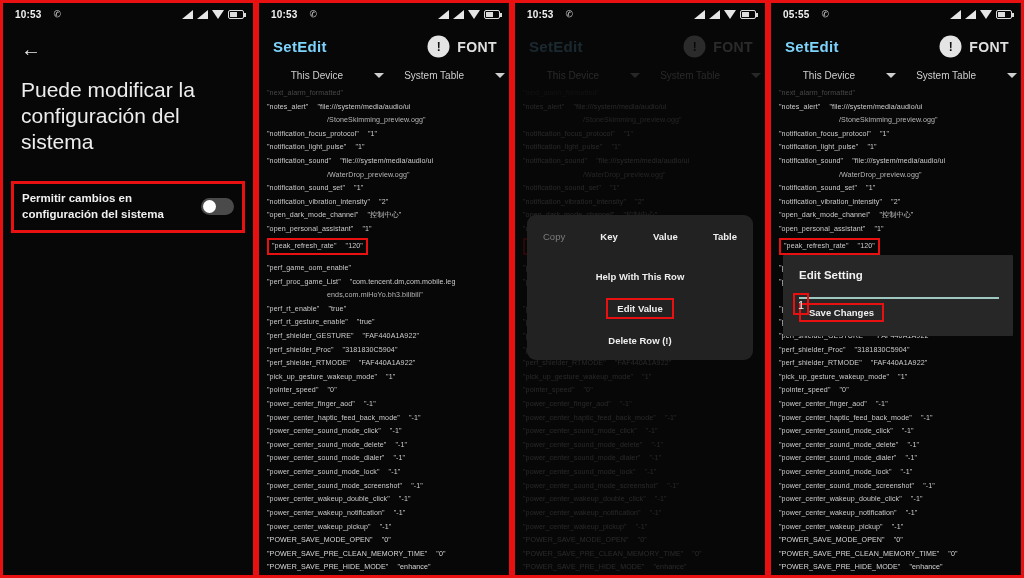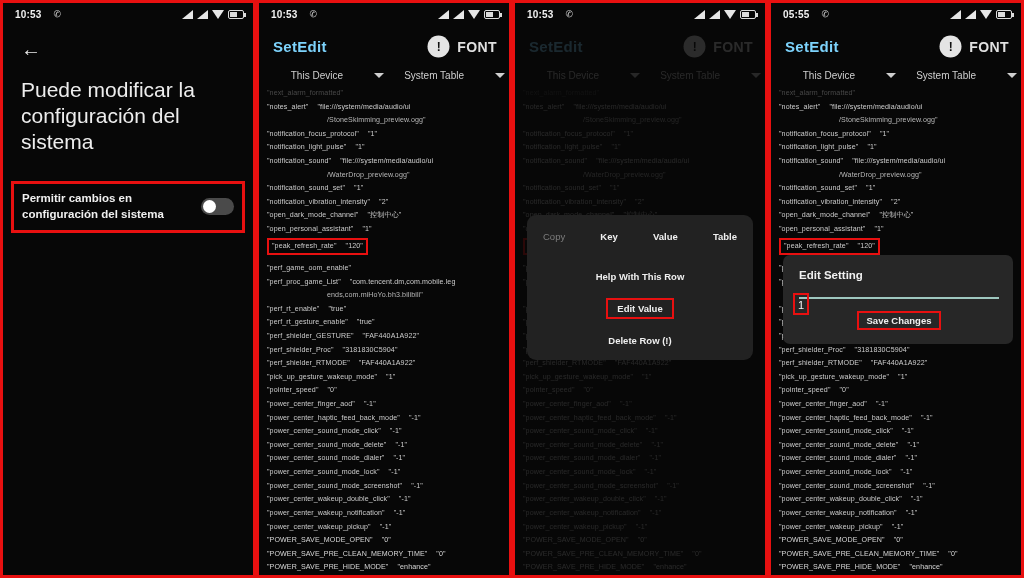--- a/index.html
+++ b/index.html
@@ -71,29 +71,29 @@
           padding:16px 10px 14px 10px;text-align:center;}
   .dlg-title{color:#ededed;font-size:12.5px;margin-bottom:16px;}
   .dlg-actions{display:flex;align-items:flex-start;justify-content:space-between;padding:0 6px;}
   .dlg-actions .act{font-size:9.5px;font-weight:bold;color:#f0f0f0;}
   .dlg-actions .act.dim{color:#7d7d7d;font-weight:normal;}
   .dlg-row{margin-top:29px;color:#efefef;font-size:9.5px;font-weight:bold;}
   .dlg-row.boxed{display:inline-block;border:2.5px solid #e81010;padding:3px 9px;margin-top:16px;}
   .dlg-row.last{margin-top:16px;}
 
   
-  .edit-dialog{position:absolute;left:12px;right:8px;top:252px;background:#272727;border-radius:7px;
+  .edit-dialog{position:absolute;left:12px;right:8px;top:252px;background:#272727;border-radius:1px;
                padding:14px 14px 14px 16px;}
   .edit-title{color:#f0f0f0;font-size:11.5px;font-weight:bold;}
   .edit-field-wrap{position:relative;margin-top:13px;}
   .edit-val-box{display:inline-block;border:2.5px solid #e81010;padding:0 3px;position:absolute;
                 left:-6px;top:-4px;}
   .edit-val{color:#f5f5f5;font-size:11px;line-height:1.3;}
   .edit-underline{height:1.6px;background:#9ec7bf;margin-top:16px;}
-  .edit-save-wrap{text-align:center;margin-top:11px;}
+  .edit-save-wrap{margin-top:3px;}
   .edit-save{display:inline-block;border:2.5px solid #e81010;padding:2px 8px;color:#f0f0f0;
              font-size:9.5px;font-weight:bold;}
 </style>
 </head>
 <body>
 
 <div class="screens">
 
   <div class="panel p1">
     <div class="statusbar">

